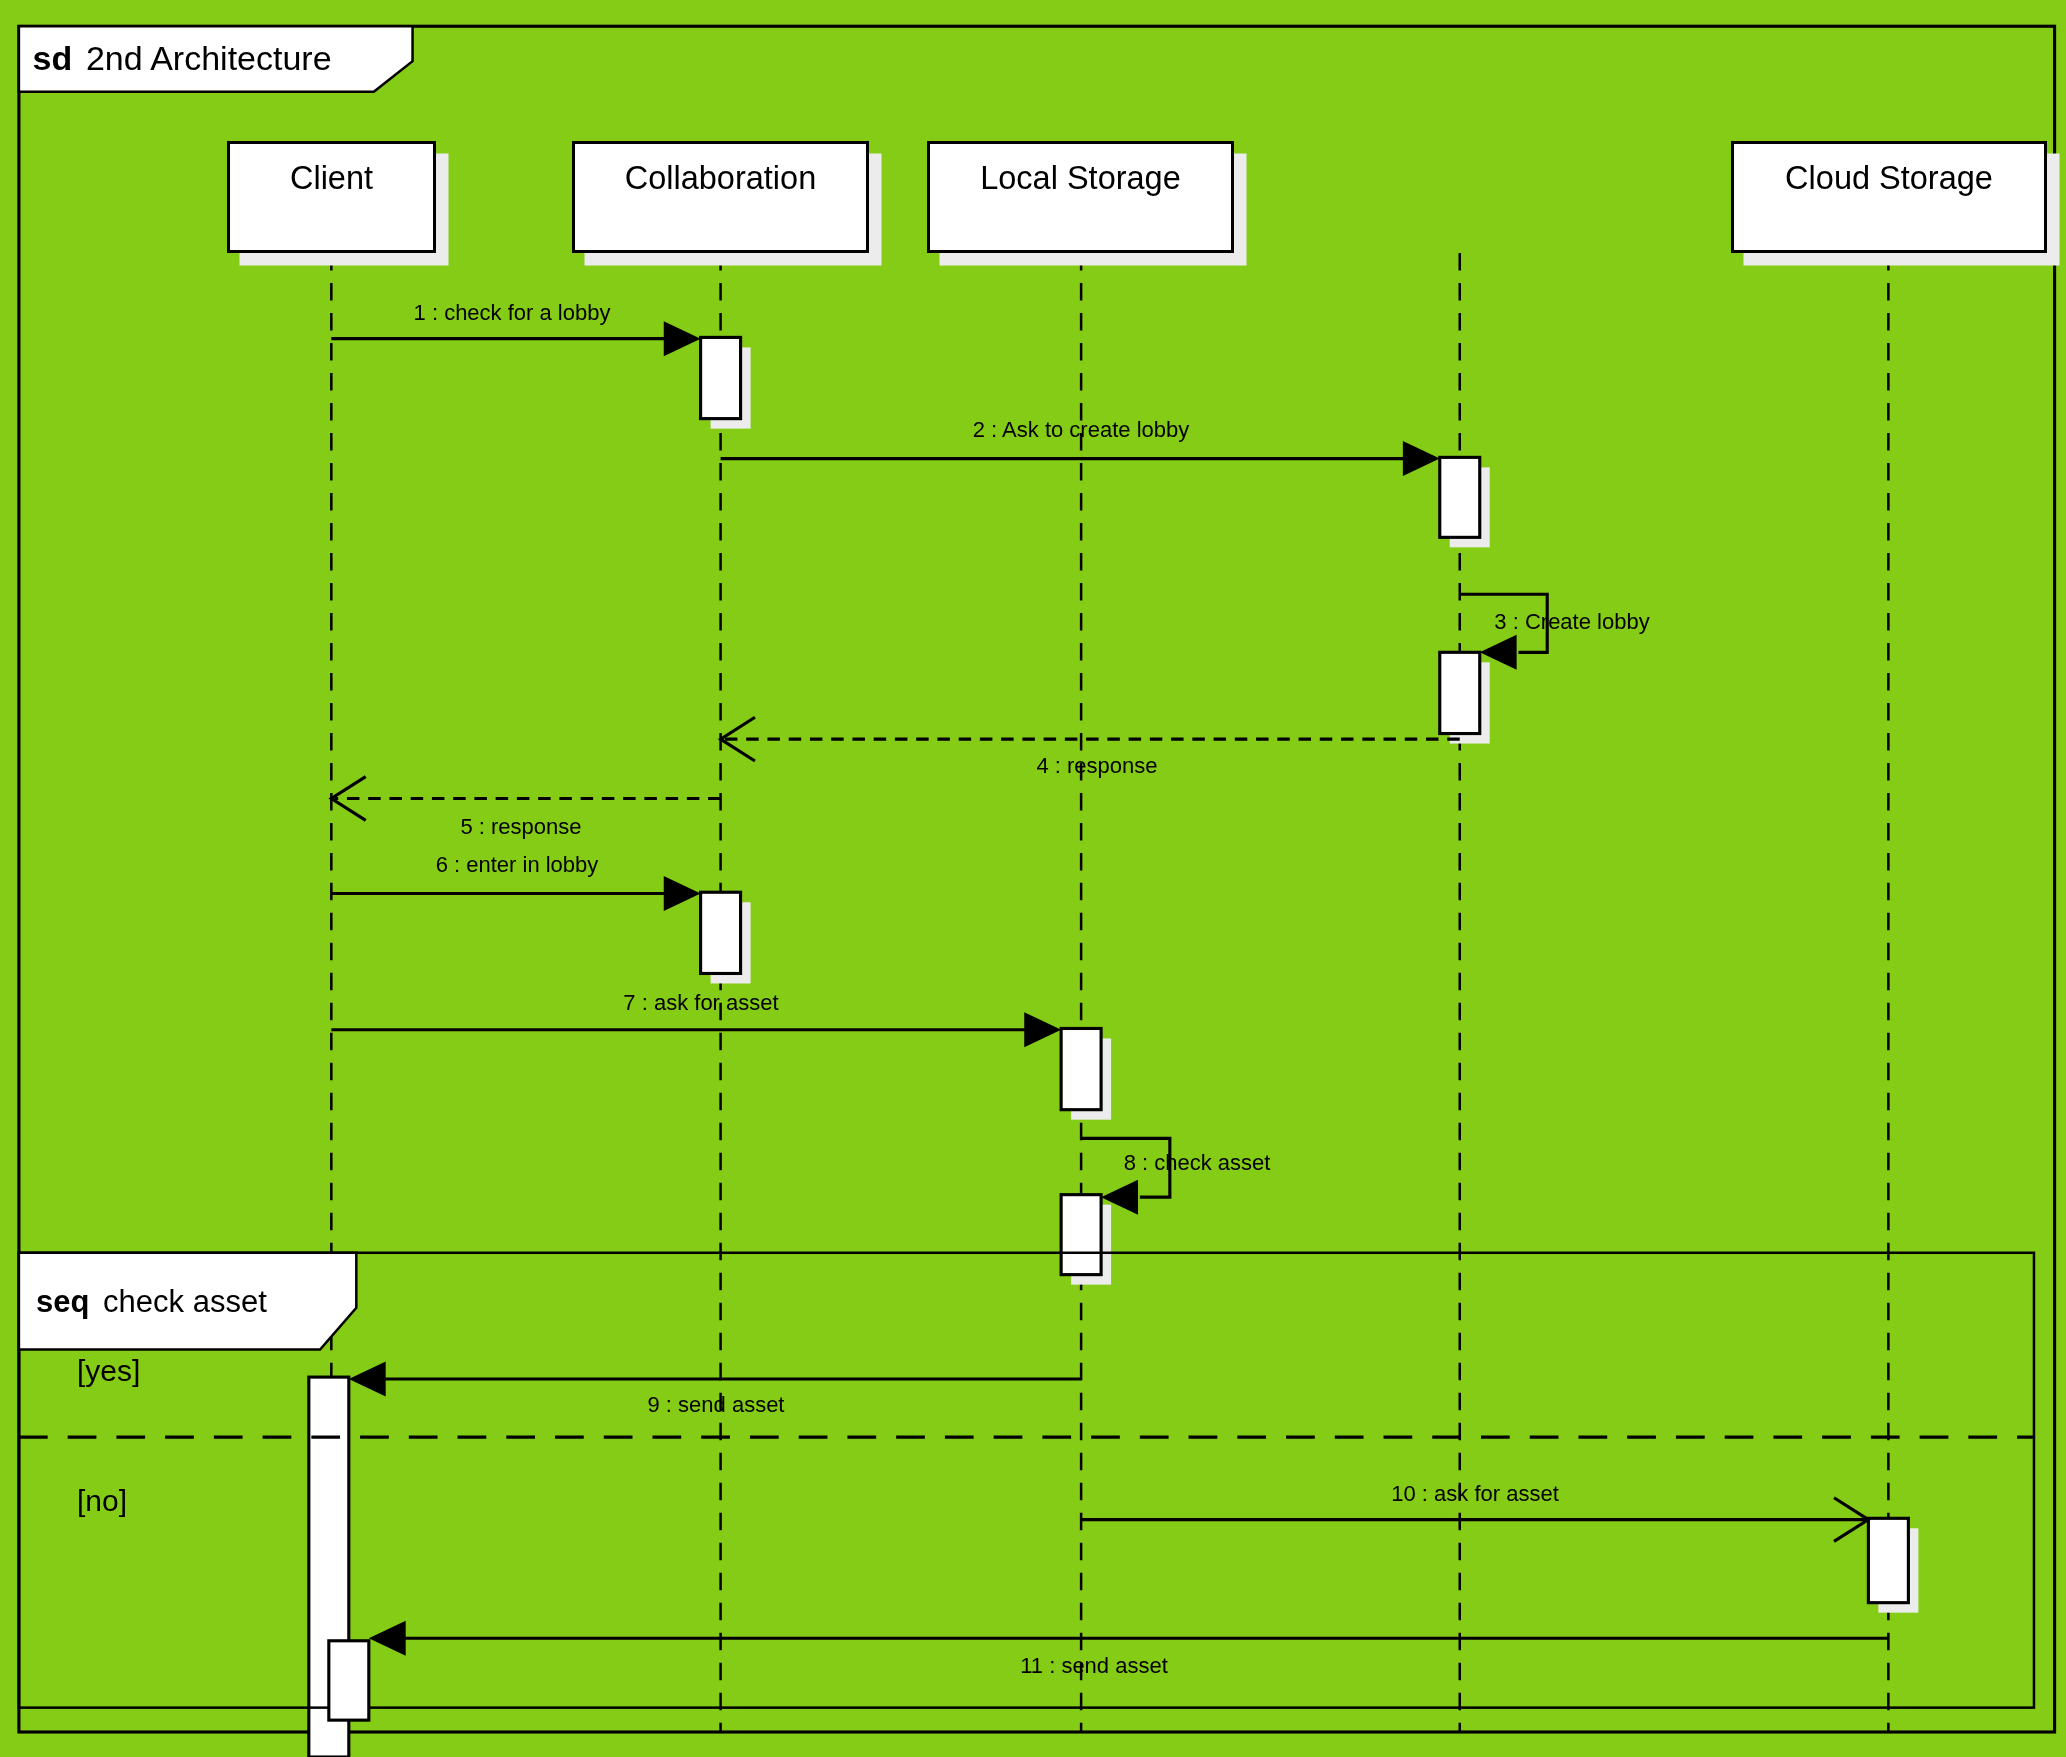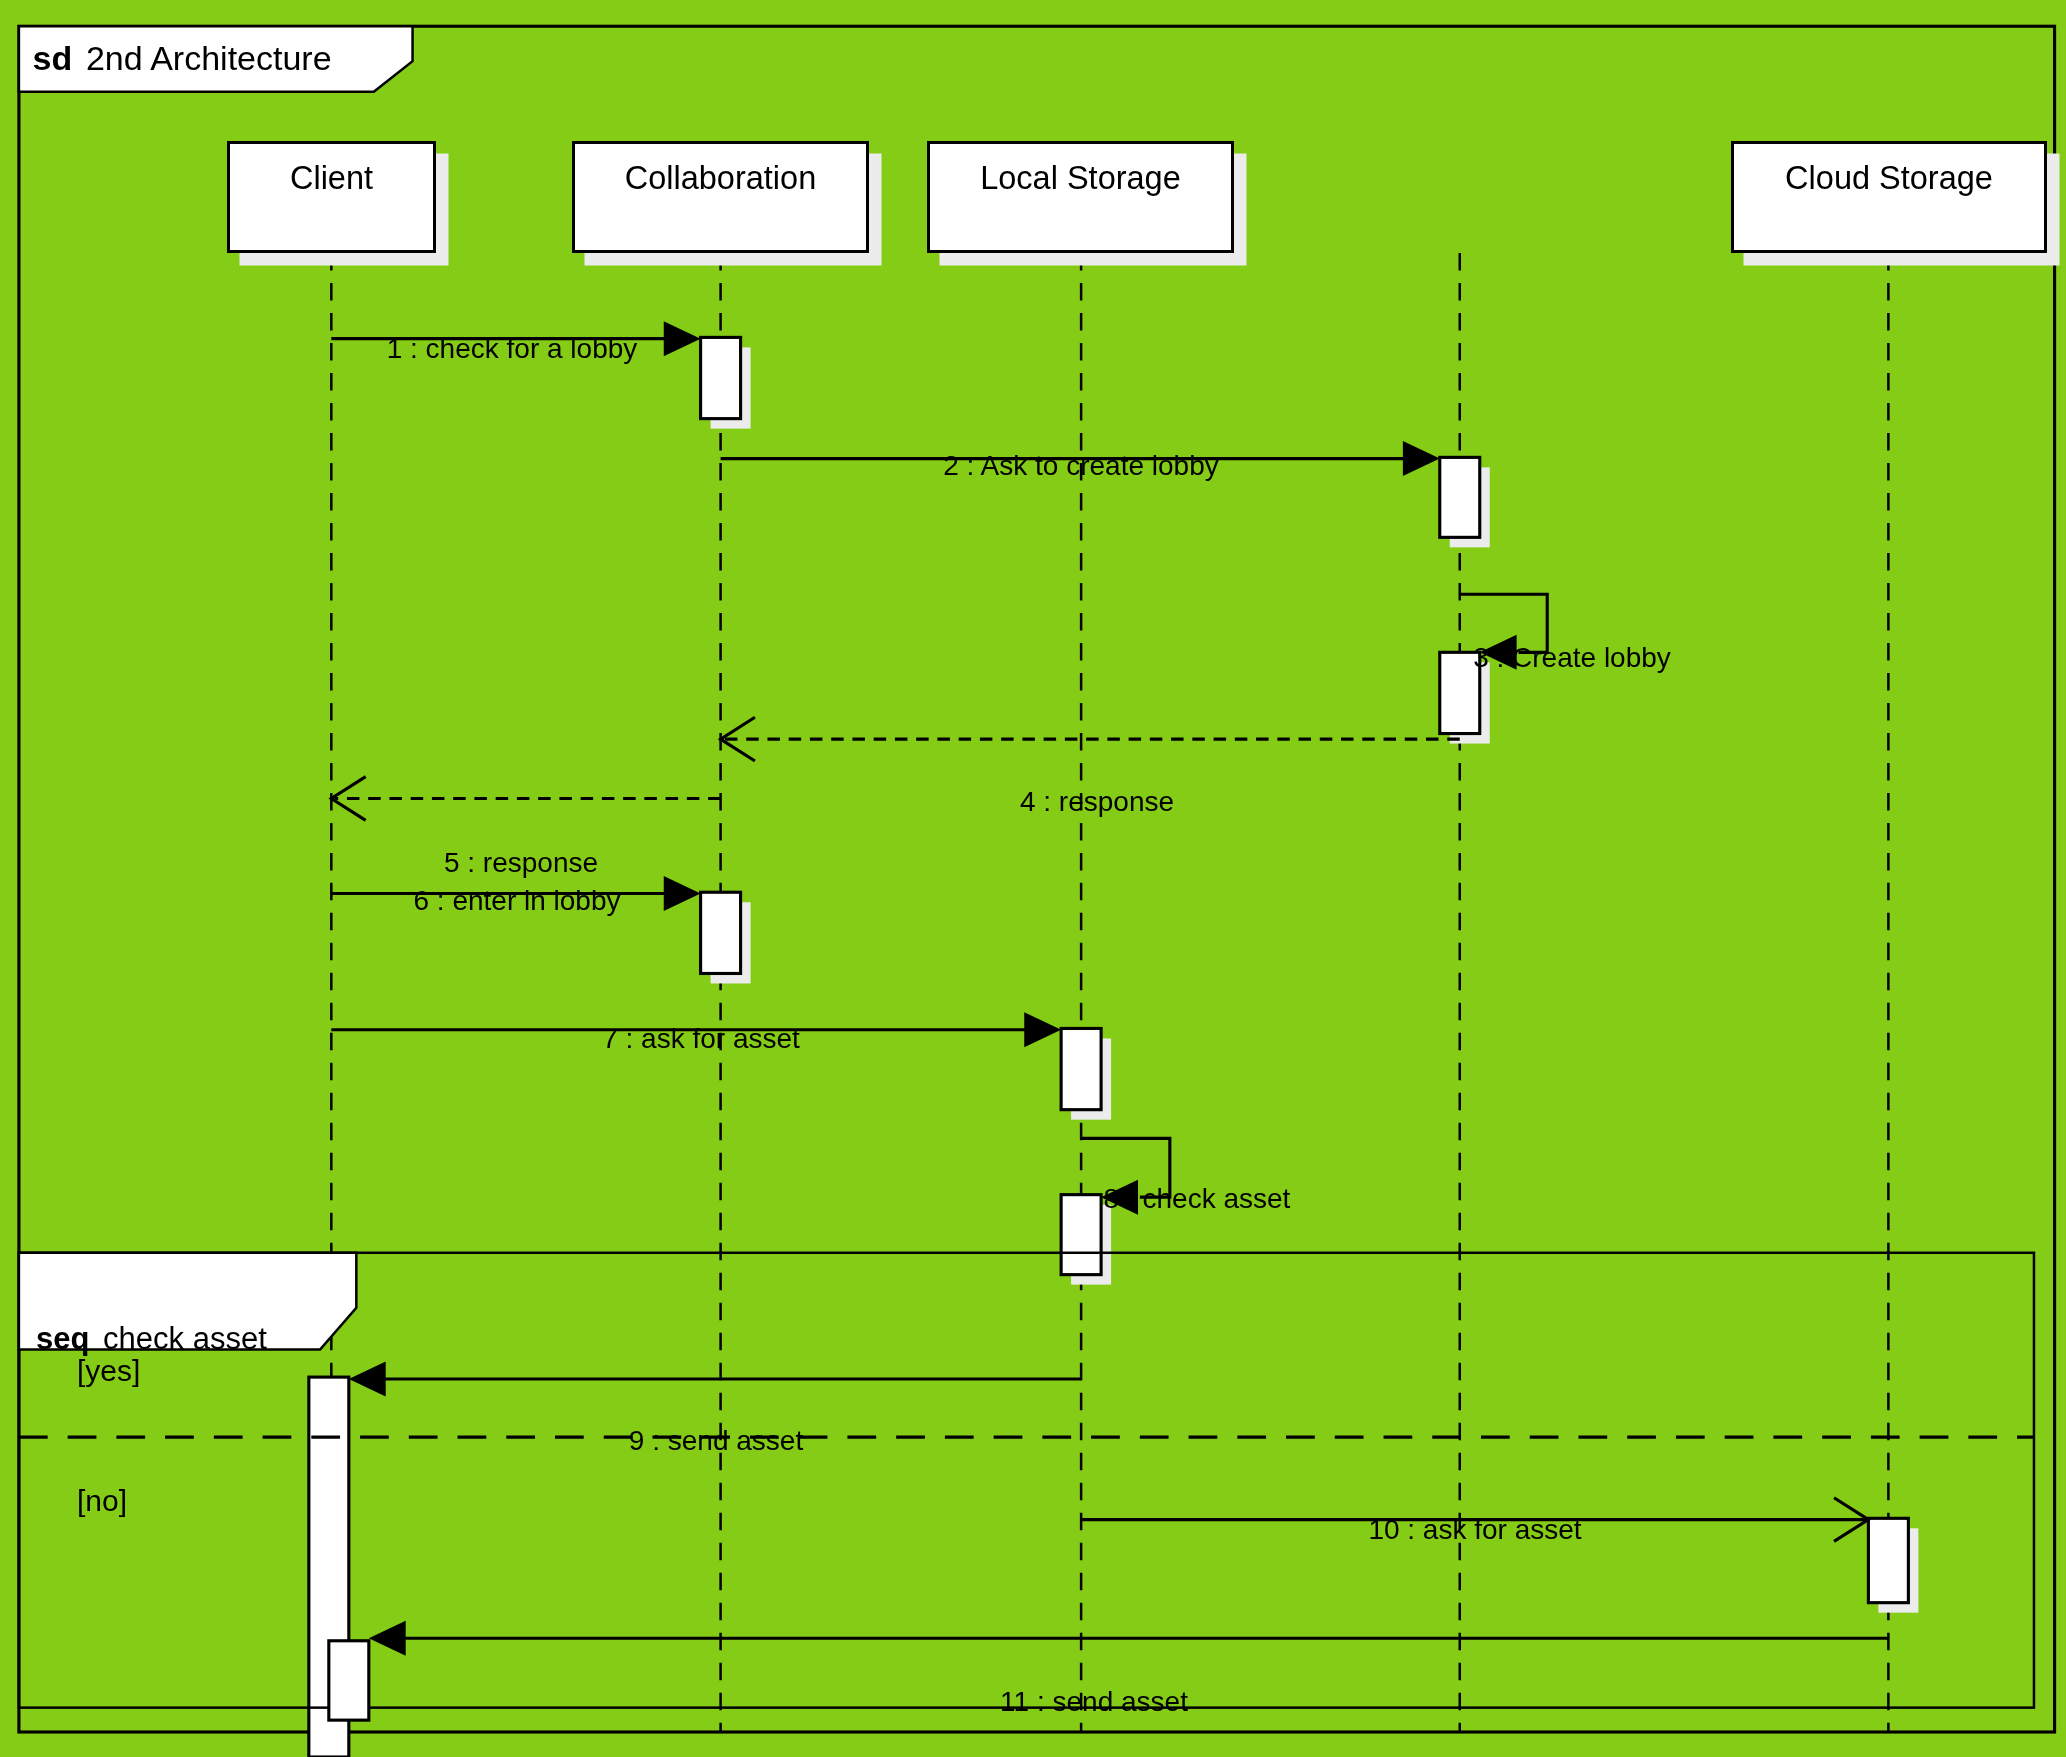--- a/index.html
+++ b/index.html
@@ -25,47 +25,46 @@
     justify-content:center;
     align-items:flex-start;
     padding-top:16.2px;
     font-size:32.5px;
     font-weight:normal;
     z-index:5;
   }
   .msg-label{
     position:absolute;
     transform:translateX(-50%);
-    font-size:28px;
+    font-size:22px;
     line-height:35px;
     white-space:nowrap;
     z-index:10;
     background:transparent;
-    margin-top:36px;
   }
   .guard-label{
     position:absolute;
     font-size:30px;
     line-height:37px;
     white-space:nowrap;
     z-index:10;
   }
   .frame-title{
     position:absolute;
     left:32.5px;
     top:39px;
     font-size:34px;
     line-height:39px;
     white-space:nowrap;
     z-index:10;
   }
   .fragment-title{
     position:absolute;
     left:36px;
-    top:1320px;
+    top:1283px;
     font-size:31px;
     line-height:37px;
     white-space:nowrap;
     z-index:10;
   }
   .kw{font-weight:bold;margin-right:13.7px;}
 </style>
 </head>
 <body>
 

